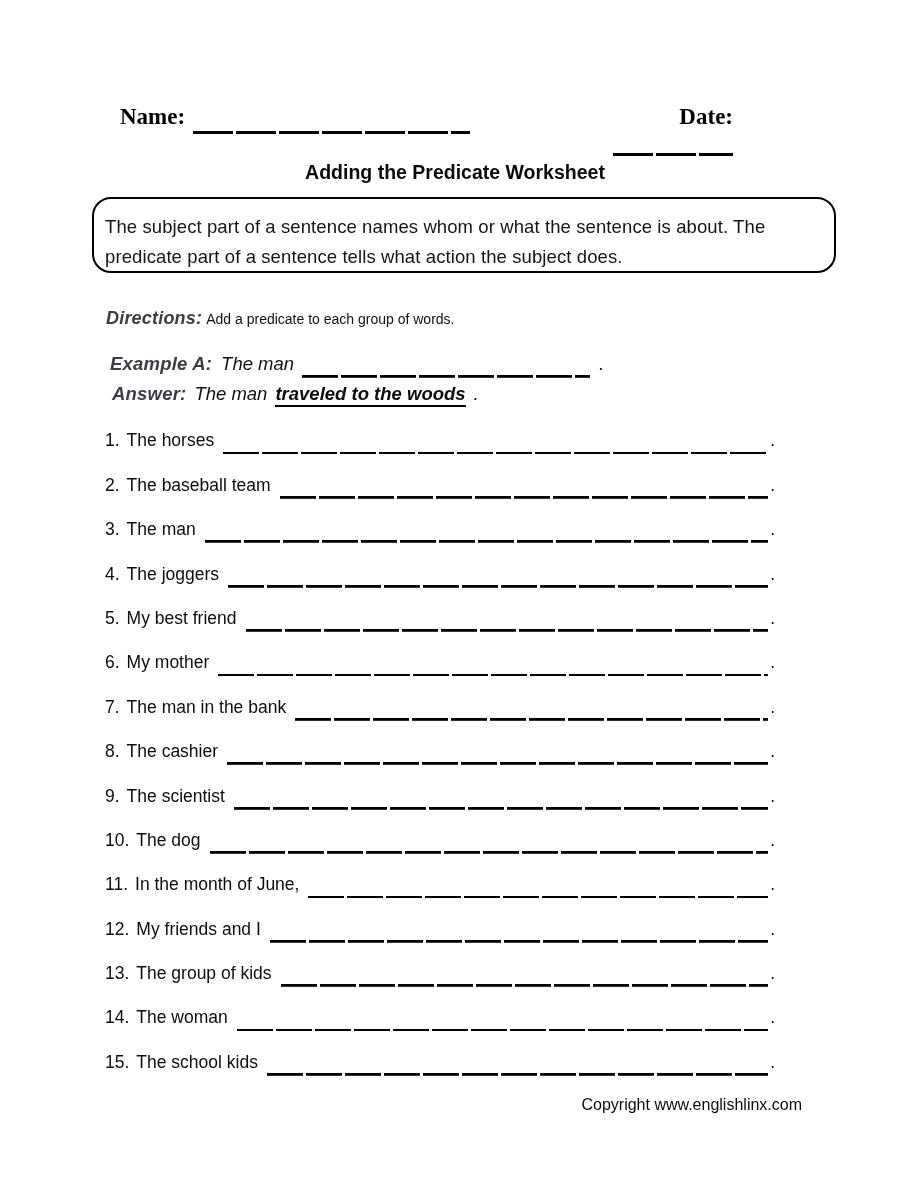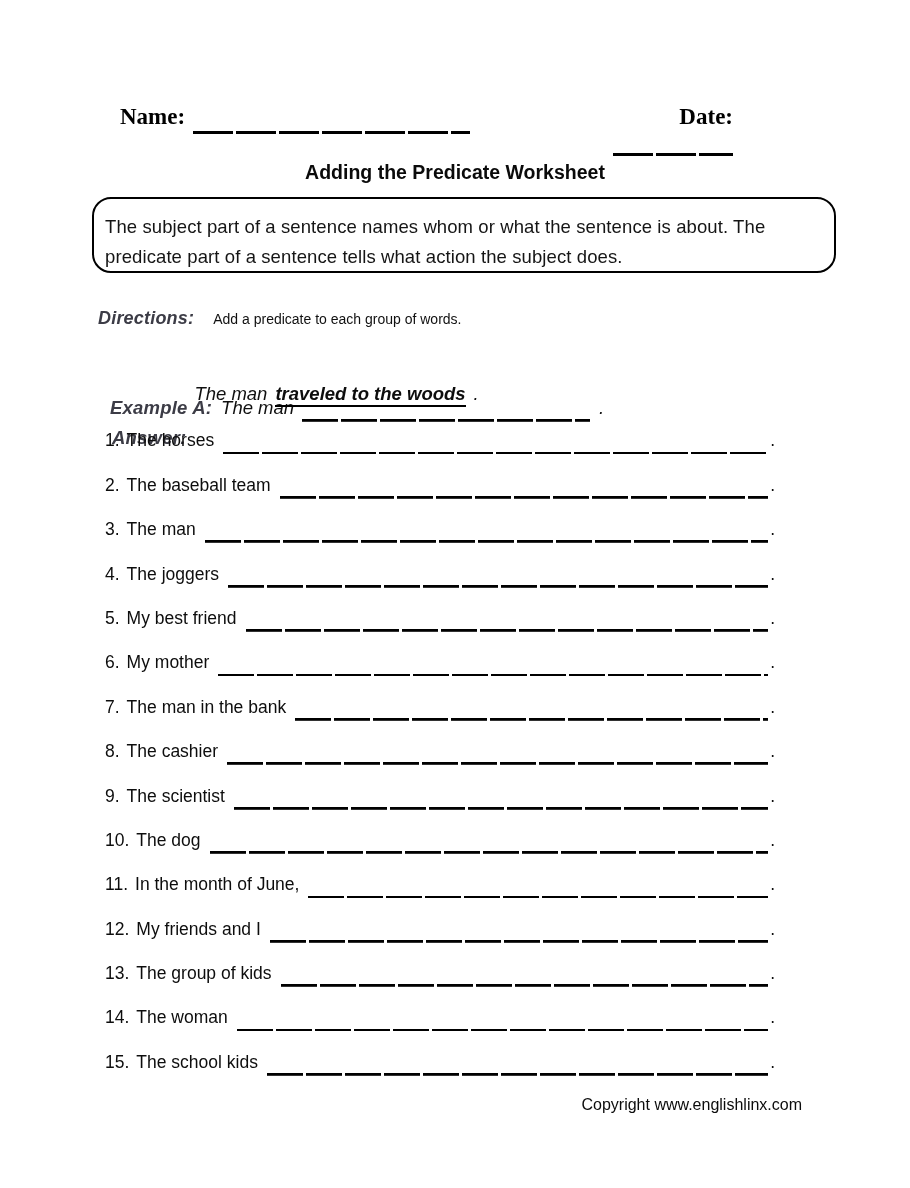--- a/index.html
+++ b/index.html
@@ -47,31 +47,31 @@
     letter-spacing: 0.1px;
   }
 
   
   .script-label {
     font-style: italic; font-weight: 600; color: #3c3c46;
     letter-spacing: 0.2px;
   }
 
   .directions {
-    position: absolute; left: 98px; top: 308px;
-    display: flex; align-items: baseline; gap: 19px;
+    position: absolute; left: 106px; top: 308px;
+    display: flex; align-items: baseline; gap: 4px;
   }
   .directions .script-label { font-size: 18px; }
   .directions-text { font-size: 14px; font-weight: 500; color: #101010; }
 
   .example-row {
     position: absolute; left: 110px; top: 353px;
     display: flex; align-items: flex-end; width: 510px;
   }
-  .example-row .script-label, .answer-row .script-label { font-size: 18.5px; margin-top: 44px; }
+  .example-row .script-label, .answer-row .script-label { font-size: 18.5px; }
   .ital { font-style: italic; font-weight: 500; font-size: 18.5px; color: #101010; }
   .example-row .ital { margin-left: 9px; }
   .ex-blank {
     display: inline-block; width: 288px; height: 20px; margin-left: 8px; margin-bottom: -3px;
     background-image: repeating-linear-gradient(to right, #000 0 36px, transparent 36px 39px);
     background-size: 100% 2.8px; background-position: left bottom; background-repeat: no-repeat;
   }
   .answer-row {
     position: absolute; left: 112px; top: 383px;
     display: flex; align-items: flex-start;

